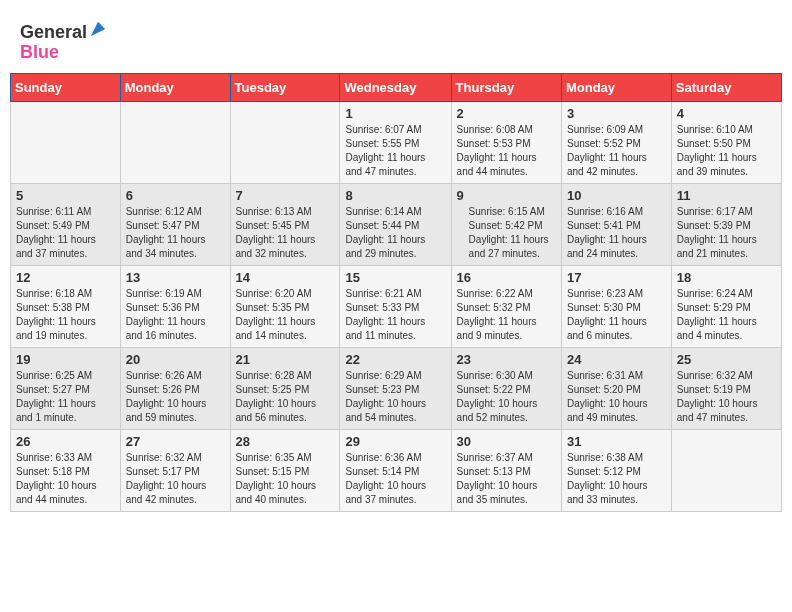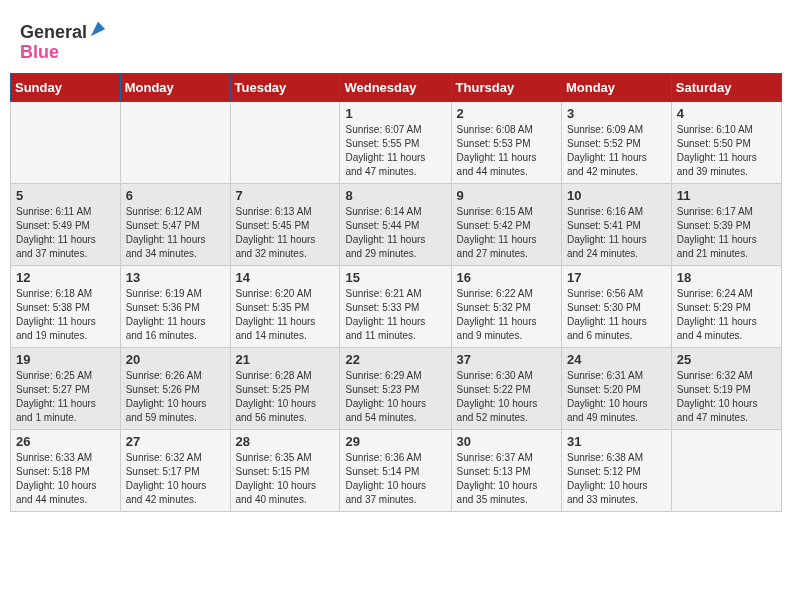--- a/index.html
+++ b/index.html
@@ -44,21 +44,21 @@
       font-size: 16px;
       color: #555;
     }
     .calendar {
       width: 100%;
       border-collapse: collapse;
       border: 1px solid #ccc;
       margin-top: 5px;
     }
     .calendar thead tr {
-      background-color: #b91c1c;
+      background-color: #ef4444;
       color: #fff;
     }
     .calendar thead th {
       padding: 6px 4px;
       font-size: 13px;
       font-weight: bold;
       text-align: left;
       border: 1px solid #1a5fa0;
     }
     .calendar tbody tr {
@@ -180,21 +180,21 @@
         </td>
         <td>
           <div class="day-number">8</div>
           <div class="day-info" style="white-space: pre-line;">Sunrise: 6:14 AM
 Sunset: 5:44 PM
 Daylight: 11 hours
 and 29 minutes.</div>
         </td>
         <td>
           <div class="day-number">9</div>
-          <div class="day-info" style="white-space: pre-line;">Sunrise: 6:15 AM
+          <div class="day-info" style="white-space: pre-line; margin-left: 12px;">Sunrise: 6:15 AM
 Sunset: 5:42 PM
 Daylight: 11 hours
 and 27 minutes.</div>
         </td>
         <td>
           <div class="day-number">10</div>
           <div class="day-info" style="white-space: pre-line;">Sunrise: 6:16 AM
 Sunset: 5:41 PM
 Daylight: 11 hours
 and 24 minutes.</div>
@@ -238,21 +238,21 @@
         </td>
         <td>
           <div class="day-number">16</div>
           <div class="day-info" style="white-space: pre-line;">Sunrise: 6:22 AM
 Sunset: 5:32 PM
 Daylight: 11 hours
 and 9 minutes.</div>
         </td>
         <td>
           <div class="day-number">17</div>
-          <div class="day-info" style="white-space: pre-line;">Sunrise: 6:56 AM
+          <div class="day-info" style="white-space: pre-line;">Sunrise: 6:23 AM
 Sunset: 5:30 PM
 Daylight: 11 hours
 and 6 minutes.</div>
         </td>
         <td>
           <div class="day-number">18</div>
           <div class="day-info" style="white-space: pre-line;">Sunrise: 6:24 AM
 Sunset: 5:29 PM
 Daylight: 11 hours
 and 4 minutes.</div>
@@ -281,21 +281,21 @@
 and 56 minutes.</div>
         </td>
         <td>
           <div class="day-number">22</div>
           <div class="day-info" style="white-space: pre-line;">Sunrise: 6:29 AM
 Sunset: 5:23 PM
 Daylight: 10 hours
 and 54 minutes.</div>
         </td>
         <td>
-          <div class="day-number">37</div>
+          <div class="day-number">23</div>
           <div class="day-info" style="white-space: pre-line;">Sunrise: 6:30 AM
 Sunset: 5:22 PM
 Daylight: 10 hours
 and 52 minutes.</div>
         </td>
         <td>
           <div class="day-number">24</div>
           <div class="day-info" style="white-space: pre-line;">Sunrise: 6:31 AM
 Sunset: 5:20 PM
 Daylight: 10 hours

